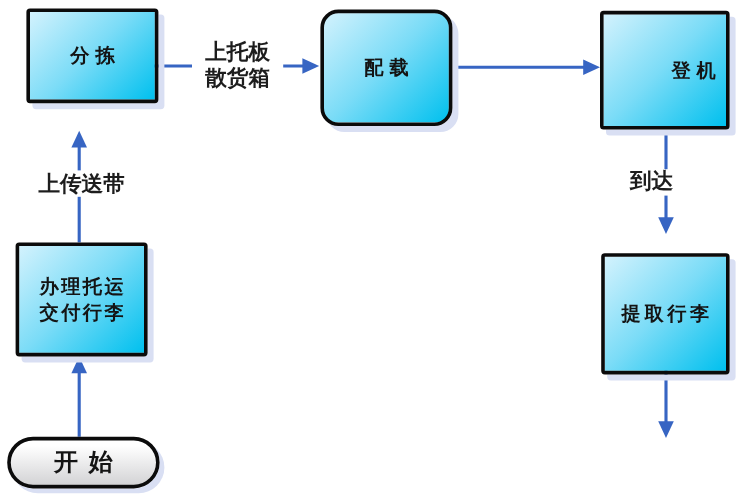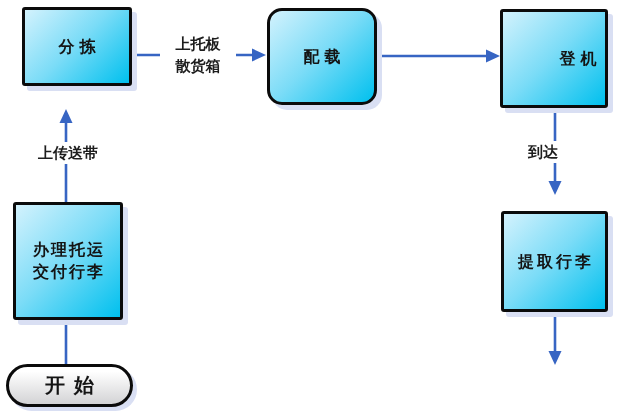--- a/index.html
+++ b/index.html
@@ -43,28 +43,28 @@
     display:flex;align-items:center;justify-content:center;
     color:var(--ink);font-weight:700;font-size:20px;
   }
   .sp2{letter-spacing:2px;margin-right:-2px;}
   .sp3{letter-spacing:3px;margin-right:-3px;}
   .sp5{letter-spacing:5px;margin-right:-5px;}
   .sp9{letter-spacing:9px;margin-right:-9px;}
   .node-sort{left:22px;top:7px;width:110px;height:79px;}
   .node-stow{left:267px;top:8px;width:110px;height:97px;border-radius:15px;}
   .node-board{left:500px;top:9px;width:108px;height:99px;padding-left:48px;}
-  .node-checkin{left:13px;top:202px;width:110px;height:118px;}
+  .node-checkin{left:13px;top:202px;width:110px;height:95px;}
   .node-claim{left:501px;top:196px;width:107px;height:101px;margin-top:15px;}
   .oval-start{left:6px;top:364px;width:127px;height:43px;}
   .oval-end{left:491px;top:365px;width:129px;height:41px;}
   .edge-label{
     position:absolute;
     background:#ffffff;
-    color:#1d1d1d;font-weight:700;font-size:15px;line-height:22px;
+    color:#1d1d1d;font-weight:700;font-size:18px;line-height:22px;
     text-align:center;
     display:flex;flex-direction:column;align-items:center;justify-content:center;
   }
   .label-pallet{left:160px;top:32px;width:76px;height:46px;}
   .label-conveyor{left:26px;top:142px;width:84px;height:22px;font-family:Liberation Serif, serif;}
   .label-arrive{left:520px;top:141px;width:46px;height:22px;}
 </style>
 </head>
 <body>
 

